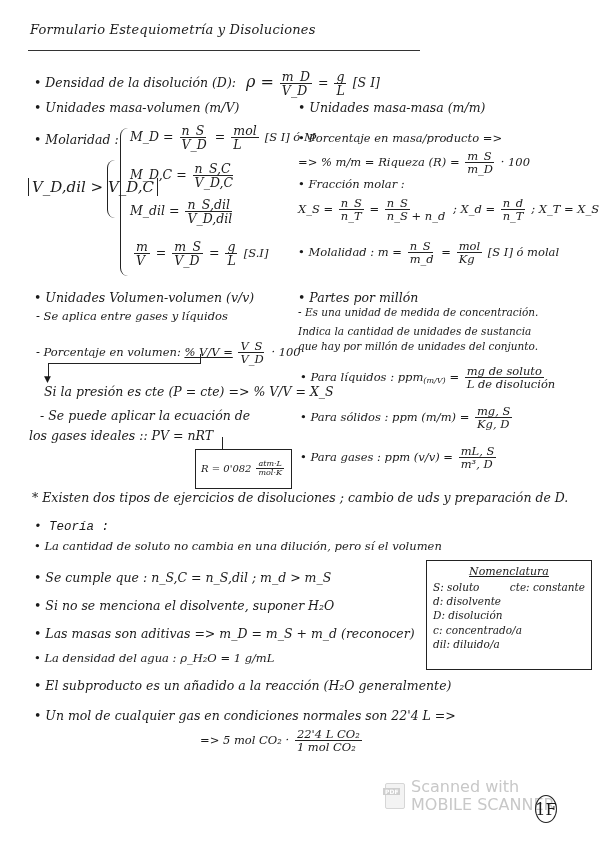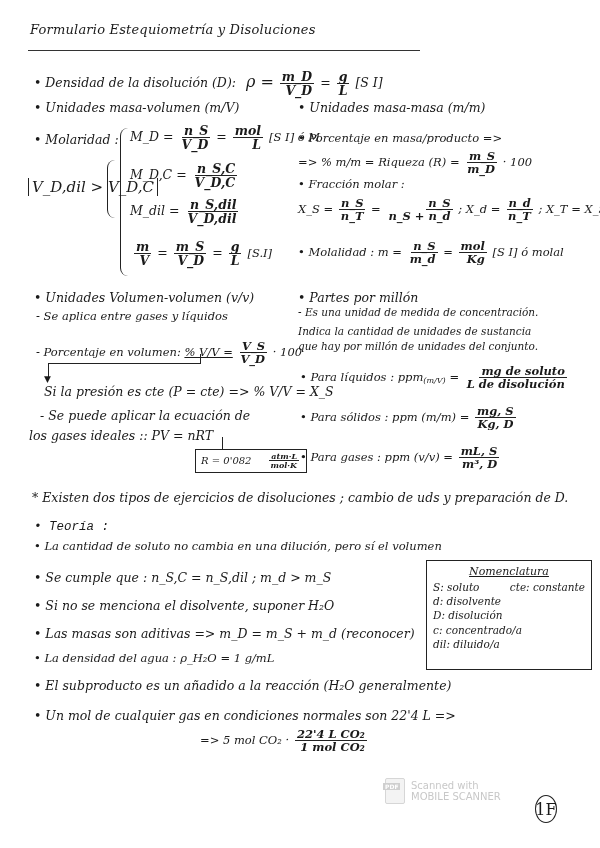--- a/index.html
+++ b/index.html
@@ -4,41 +4,41 @@
 <style>
   * { box-sizing: border-box; margin: 0; padding: 0; }
   html, body { width: 600px; height: 848px; background: #ffffff; overflow: hidden; }
   body { position: relative; font-family: "DejaVu Serif", serif; color: #1a1a1a; font-style: italic; }
   .abs { position: absolute; white-space: nowrap; }
   .title { left: 30px; top: 22px; font-size: 13px; letter-spacing: 0.2px; }
   .title-rule { left: 28px; top: 50px; width: 392px; height: 0; border-top: 1.5px solid #333; }
   .t { font-size: 12.5px; line-height: 1.2; }
   .ts { font-size: 11.5px; line-height: 1.2; }
   .txs { font-size: 10.5px; line-height: 1.2; }
-  .frac { display: inline-flex; flex-direction: column; align-items: flex-end; vertical-align: middle; margin: 0 2px; line-height: 1.05; font-weight: bold; }
+  .frac { display: inline-flex; flex-direction: column; align-items: flex-start; vertical-align: middle; margin: 0 2px; line-height: 1.05; }
   .frac .num { border-bottom: 1.2px solid #222; padding: 0 2px; }
   .frac .den { padding: 0 2px; }
   .sub { font-size: 0.7em; vertical-align: -0.3em; }
   .brace-big { left: 120px; top: 128px; width: 10px; height: 148px; border-left: 1.5px solid #222; border-radius: 8px 0 0 8px; }
   .brace-small { left: 107px; top: 160px; width: 8px; height: 58px; border-left: 1.5px solid #222; border-radius: 8px 0 0 8px; }
   .vbox { left: 28px; top: 178px; font-size: 15px; border-left: 1.3px solid #222; border-right: 1.3px solid #222; padding: 0 3px; }
   .underline { text-decoration: underline; }
   .arrow-v { left: 48px; top: 363px; width: 152px; height: 15px; border-left: 1.3px solid #222; border-top: 1.3px solid #222; }
   .arrow-v2 { left: 200px; top: 354px; width: 0; height: 10px; border-left: 1.3px solid #222; }
   .arrow-head { left: 44px; top: 374px; font-size: 9px; font-style: normal; }
-  .rbox { left: 195px; top: 449px; border: 1.3px solid #222; padding: 2px 5px; font-size: 10px; display: flex; align-items: center; gap: 15px; }
+  .rbox { left: 195px; top: 449px; border: 1.3px solid #222; padding: 10px 5px; font-size: 10px; display: flex; align-items: center; gap: 3px; }
   .rstem { left: 222px; top: 437px; width: 0; height: 12px; border-left: 1.3px solid #222; }
   .nomen { left: 426px; top: 560px; width: 166px; height: 110px; border: 1.3px solid #222; padding: 4px 6px; }
   .nomen-title { text-align: center; text-decoration: underline; font-size: 11px; margin-bottom: 2px; }
   .nomen-row { font-size: 10.5px; line-height: 1.35; display: flex; }
   .nomen-row .c1 { width: 90px; }
   .watermark { left: 385px; top: 778px; display: flex; align-items: center; gap: 6px; color: #c8c8c8; font-style: normal; font-family: "DejaVu Sans", sans-serif; }
   .pdf-icon { width: 20px; height: 26px; border: 1.5px solid #d6d6d6; border-radius: 2px; position: relative; background: #f3f3f3; }
   .pdf-icon span { position: absolute; left: -3px; top: 4px; background: #cfcfcf; color: #fff; font-size: 6px; padding: 0 2px; font-weight: bold; }
-  .wm-text { font-size: 10px; line-height: 1.15; }
+  .wm-text { font-size: 16px; line-height: 1.15; }
   .page-mark { left: 535px; top: 795px; width: 22px; height: 28px; border: 1.3px solid #222; border-radius: 50%; display: flex; align-items: center; justify-content: center; font-size: 16px; font-style: normal; }
 </style>
 </head>
 <body>
 
 <div class="abs title">Formulario Estequiometría y Disoluciones</div>
 <div class="abs title-rule"></div>
 
 <div class="abs t" style="left:34px; top:70px;">
   <span>• Densidad de la disolución (D):</span>

